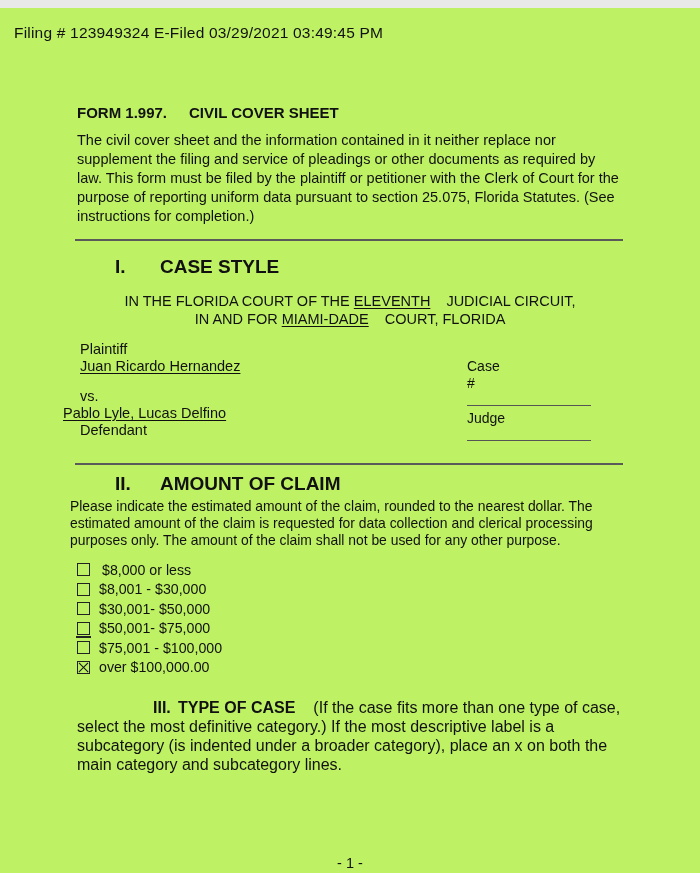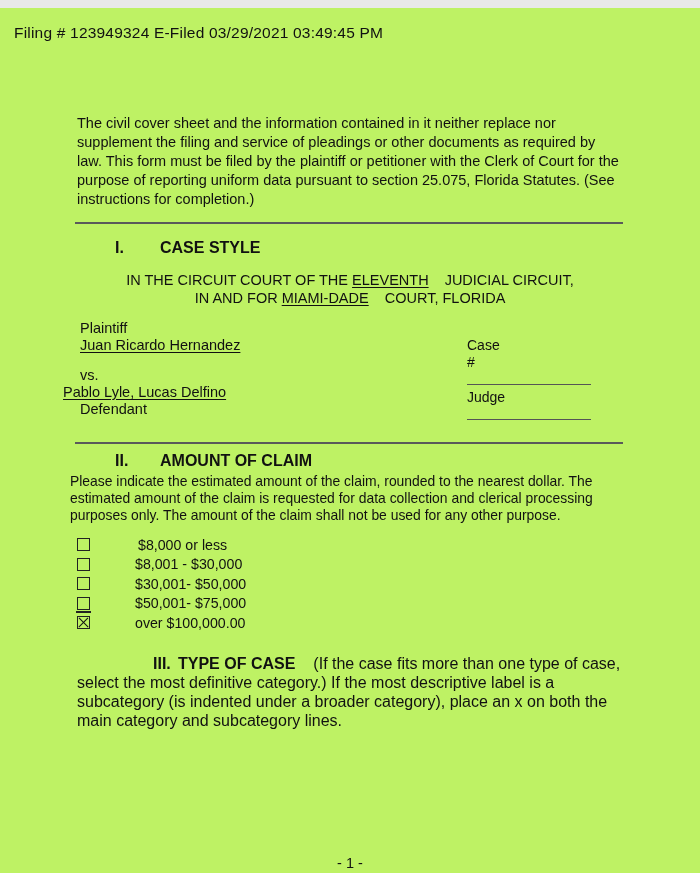--- a/index.html
+++ b/index.html
@@ -25,21 +25,21 @@
     margin:10px 0 0 0;
     font-size:14.5px; line-height:19px;
     white-space:pre-wrap;
   }
   .rule {
     border:none; border-top:2px solid #5a5a5a;
     margin:13px 0 0 -2px; width:548px;
   }
   .sec-head {
     margin-top:15px; padding-left:38px;
-    font-weight:bold; font-size:16px;
+    font-weight:bold; font-size:19px;
   }
   .sec-num { display:inline-block; width:45px; }
   .court-block {
     margin-top:14px; text-align:center;
     font-size:14.5px; line-height:18px;
   }
   .u-fill { text-decoration:underline; text-underline-offset:2px; }
   .gap-after { margin-right:12px; }
   .parties { position:relative; margin-top:13px; font-size:14.5px; line-height:17px; }
   .party-name { text-decoration:underline; text-underline-offset:2px; }
@@ -54,21 +54,21 @@
     border-bottom:1px solid #555; vertical-align:baseline;
   }
   .vs-row { margin-top:13px; padding-left:3px; }
   .defendant-name-row { margin-left:-14px; }
   .claim-instructions {
     margin:3px 0 0 -7px; width:553px;
     font-size:13.9px; line-height:17px;
     white-space:pre-wrap;
   }
   .claim-options { margin-top:11px; font-size:14.2px; }
-  .claim-option { height:19.5px; display:flex; align-items:center;gap:36px; }
+  .claim-option { height:19.5px; display:flex; align-items:center; }
   .checkbox {
     display:inline-block; width:11px; height:11px;
     border:1px solid #222; margin-right:9px;
     position:relative; flex:0 0 auto;
   }
   .checkbox.checked::before, .checkbox.checked::after {
     content:""; position:absolute; left:-1px; top:5px;
     width:13px; height:1.3px; background:#111;
   }
   .checkbox.checked::before { transform:rotate(45deg); }
@@ -92,32 +92,35 @@
 </style>
 </head>
 <body>
 
 <div class="page">
 
   <div class="filing-header">Filing # 123949324 E-Filed 03/29/2021 03:49:45 PM</div>
 
   <div class="content">
 
+    <div class="form-title">
+      <span class="num">FORM 1.997.</span><span>CIVIL COVER SHEET</span>
+    </div>
 
     <p class="body-text">The civil cover sheet and the information contained in it neither replace nor supplement the filing and service of pleadings or other documents as required by law. This form must be filed by the plaintiff or petitioner with the Clerk of Court for the purpose of reporting uniform data pursuant to section 25.075, Florida Statutes. (See instructions for completion.)</p>
 
     <hr class="rule">
 
     <div class="sec-head">
       <span class="sec-num">I.</span><span>CASE STYLE</span>
     </div>
 
     <div class="court-block">
       <div>
-        <span>IN THE CIRCUIT COURT OF THE</span>
+        <span>IN THE FLORIDA COURT OF THE</span>
         <span class="u-fill gap-after">ELEVENTH</span>
         <span>JUDICIAL CIRCUIT,</span>
       </div>
       <div>
         <span>IN AND FOR</span>
         <span class="u-fill gap-after">MIAMI-DADE</span>
         <span>COURT, FLORIDA</span>
       </div>
     </div>
 
@@ -162,20 +165,24 @@
       </div>
       <div class="claim-option">
         <span class="checkbox"></span>
         <span>$30,001- $50,000</span>
       </div>
       <div class="claim-option">
         <span class="checkbox underlined"></span>
         <span>$50,001- $75,000</span>
       </div>
       <div class="claim-option">
+        <span class="checkbox"></span>
+        <span>$75,001 - $100,000</span>
+      </div>
+      <div class="claim-option">
         <span class="checkbox checked"></span>
         <span>over $100,000.00</span>
       </div>
     </div>
 
     <p class="type-of-case"><span class="sec-num heading">III.</span><span class="heading">TYPE OF CASE</span><span class="instr-inline">(If the case fits more than one type of case,   select the most definitive category.) If the most descriptive label is a subcategory (is indented under a broader category), place an x on both the main category and subcategory lines.</span></p>
 
   </div>
 
   <div class="page-footer">- 1 -</div>

